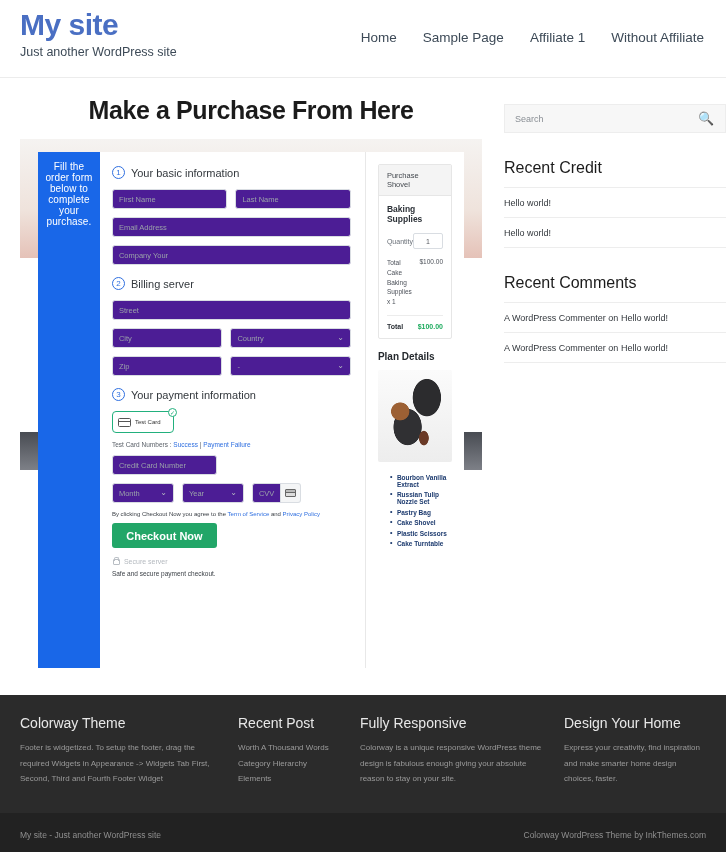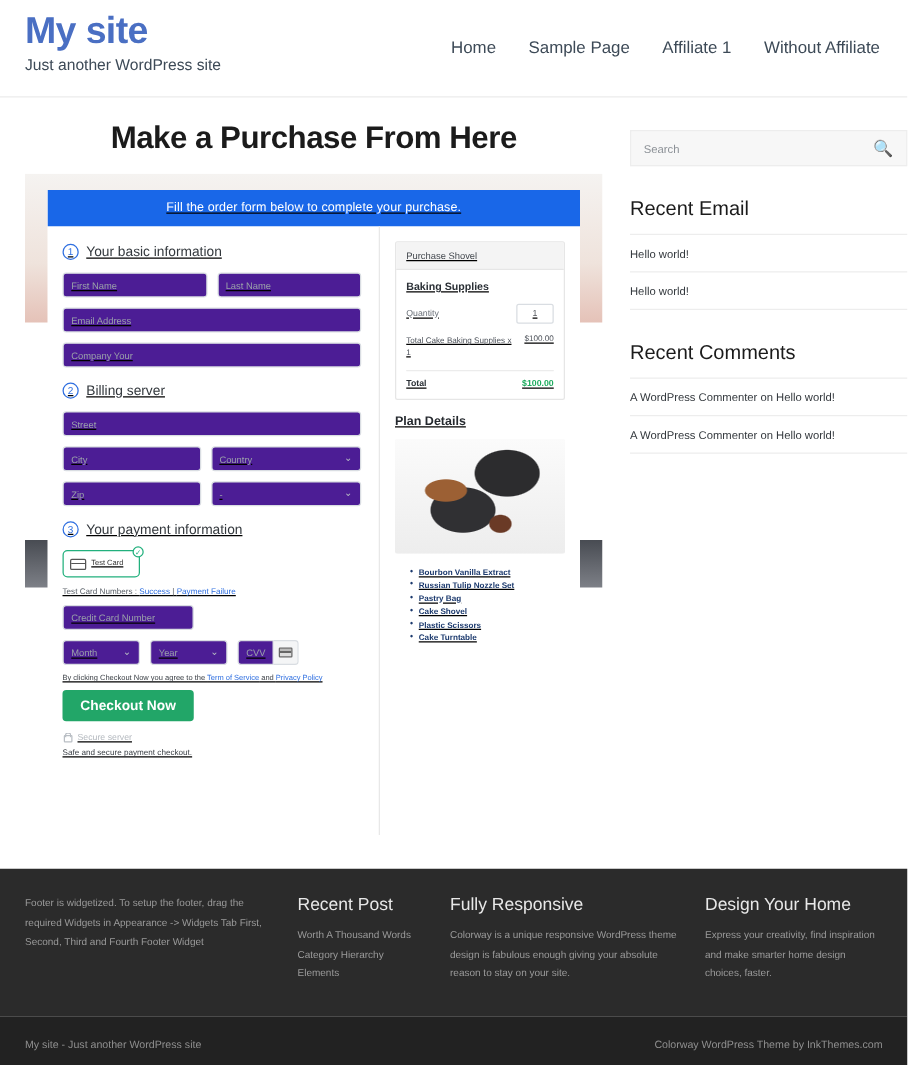--- a/index.html
+++ b/index.html
@@ -96,23 +96,22 @@
     background: linear-gradient(180deg, rgba(40,44,52,.85), rgba(70,74,84,.7));
   }
 
   .form-card {
     position: absolute;
     left: 18px; top: 13px;
     width: 426px; height: 516px;
     background: #ffffff;
     z-index: 5;
     display: flex;
-    flex-direction: column;
+    flex-direction: row;
     overflow: hidden;
-    text-decoration: underline;
   }
   .form-banner {
     background: #1967e8;
     color: #ffffff;
     font-size: 10px;
     text-align: center;
     padding: 9px 4px;
     letter-spacing: .1px;
   }
   .form-body { display: flex; flex: 1; min-height: 0; }
@@ -498,37 +497,38 @@
     </div>
   </div>
 
   <div class="sidebar-col">
     <div class="search-box">
       <span class="search-input-text">Search</span>
       <span class="search-icon">🔍</span>
     </div>
 
     <div>
-      <h2 class="widget-title">Recent Email</h2>
+      <h2 class="widget-title">Recent Credit</h2>
       <div class="widget-item">Hello world!</div>
       <div class="widget-item">Hello world!</div>
     </div>
 
     <div class="widget-gap"></div>
 
     <div>
       <h2 class="widget-title">Recent Comments</h2>
       <div class="widget-item">A WordPress Commenter on Hello world!</div>
       <div class="widget-item">A WordPress Commenter on Hello world!</div>
     </div>
   </div>
 </div>
 
 <div class="footer-widgets">
   <div class="fw-col c1">
+    <h3 class="fw-title">Colorway Theme</h3>
     <p class="fw-text">Footer is widgetized. To setup the footer, drag the required Widgets in Appearance -&gt; Widgets Tab First, Second, Third and Fourth Footer Widget</p>
   </div>
   <div class="fw-col c2">
     <h3 class="fw-title">Recent Post</h3>
     <a class="fw-link" href="#">Worth A Thousand Words</a>
     <a class="fw-link" href="#">Category Hierarchy</a>
     <a class="fw-link" href="#">Elements</a>
   </div>
   <div class="fw-col c3">
     <h3 class="fw-title">Fully Responsive</h3>

